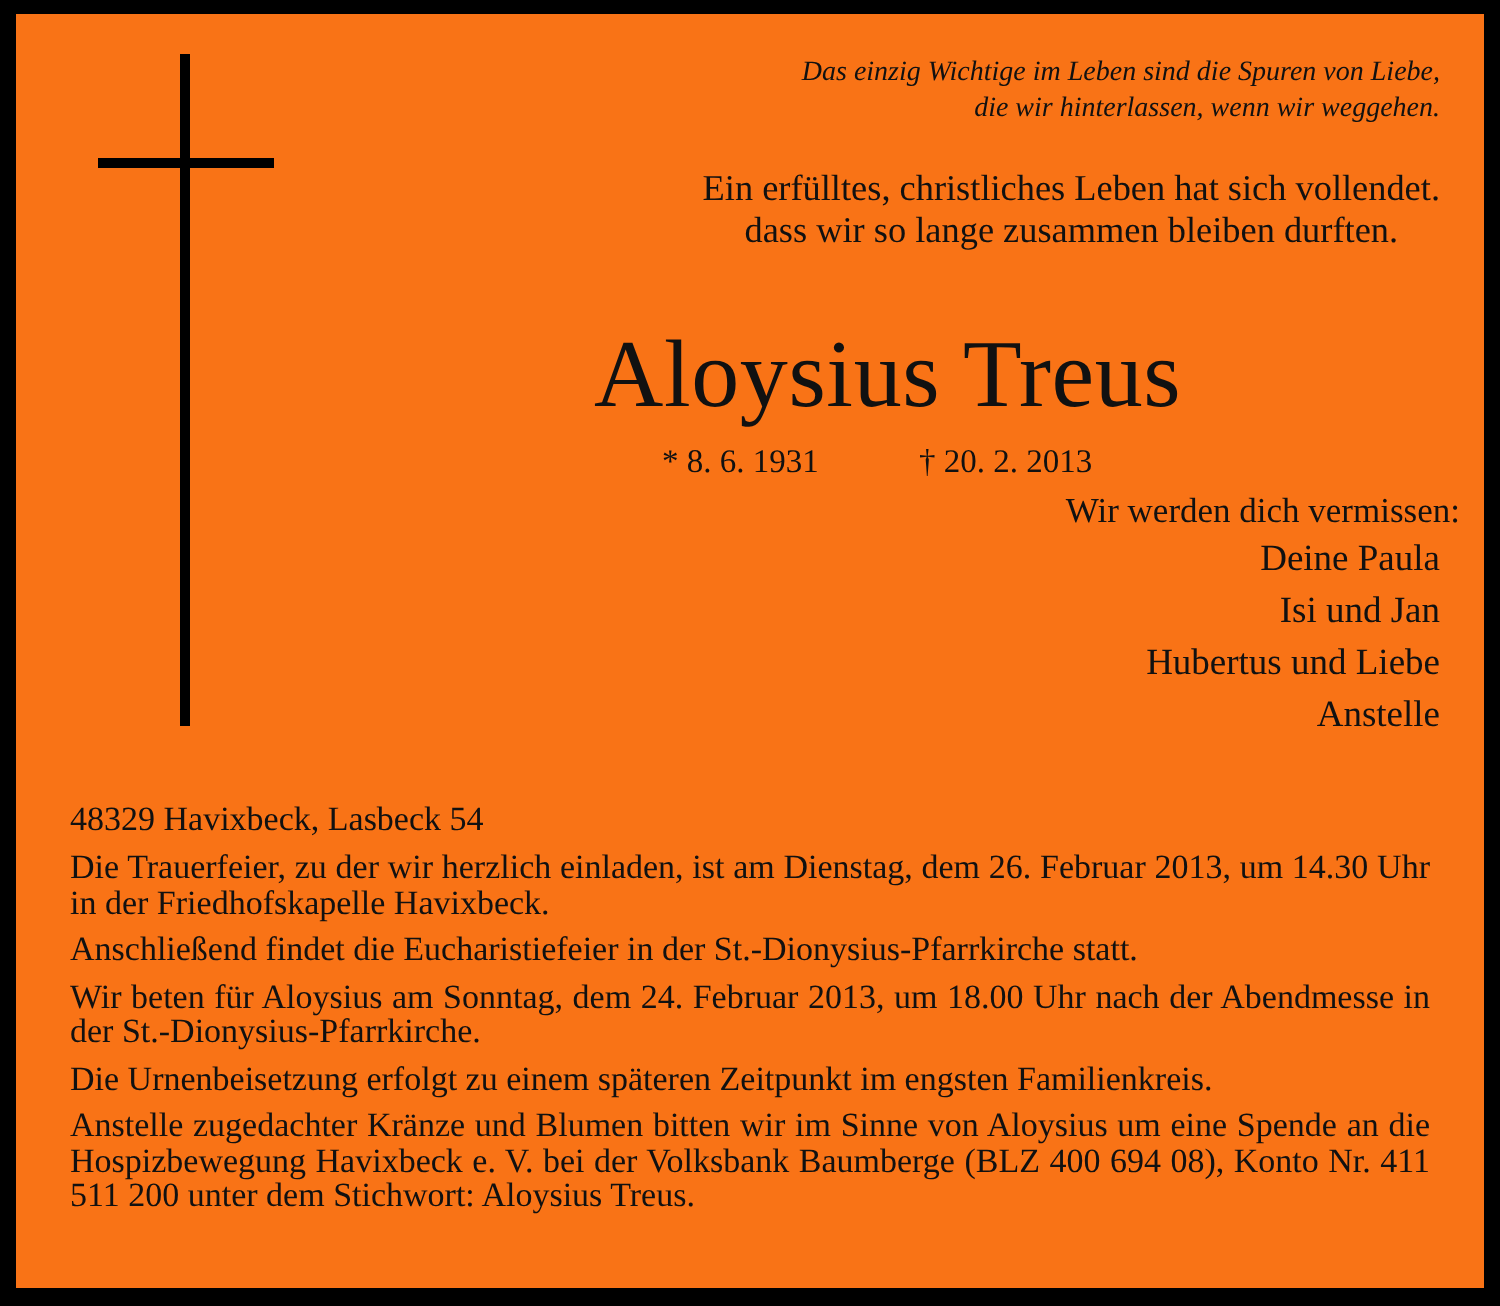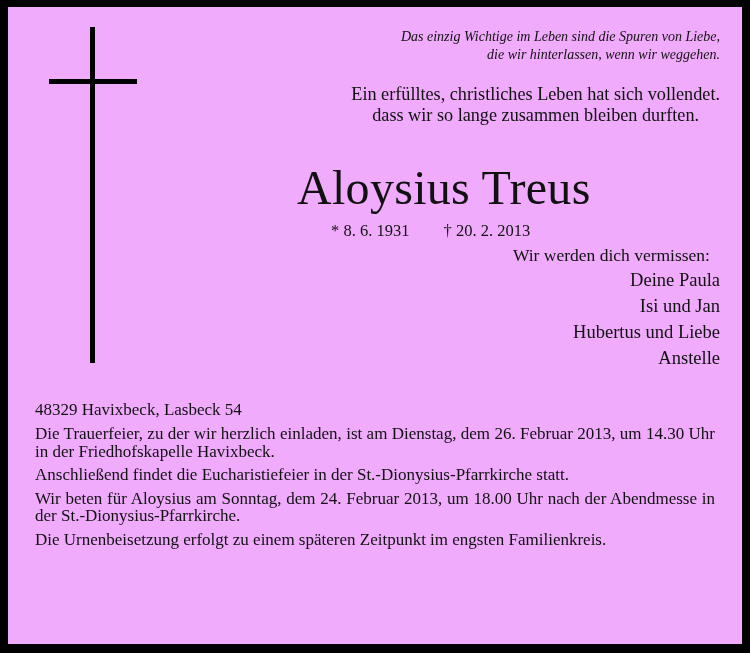--- a/index.html
+++ b/index.html
@@ -8,21 +8,21 @@
       background: #000;
       position: relative;
       overflow: hidden;
       font-family: "DejaVu Serif", "Liberation Serif", serif;
       color: #111;
     }
     .page {
       position: absolute;
       left: 8px; top: 7px;
       width: 734px; height: 637px;
-      background: #f0abfc;
+      background: #f97316;
     }
     .cross-v {
       position: absolute;
       left: 82px; top: 20px;
       width: 5px; height: 336px;
       background: #000;
     }
     .cross-h {
       position: absolute;
       left: 41px; top: 72px;
@@ -55,24 +55,24 @@
       letter-spacing: 0.3px;
     }
     .dates {
       position: absolute;
       left: 323px; top: 214px;
       font-family: "Liberation Serif", serif;
       font-size: 16.5px;
       line-height: 20px;
     }
     .dates span { display: inline-block; }
-    .dates .death { margin-left: 30px; }
+    .dates .death { margin-left: 46px; }
     .miss {
       position: absolute;
-      right: 32px; top: 238px;
+      right: 12px; top: 238px;
       text-align: right;
       font-family: "Liberation Serif", serif;
       font-size: 17.5px;
       line-height: 21px;
     }
     .mourners {
       position: absolute;
       right: 22px; top: 263px;
       text-align: right;
       font-family: "Liberation Serif", serif;
@@ -140,15 +140,16 @@
     <div class="m">Anstelle</div>
   </div>
 
   <div class="address">48329 Havixbeck, Lasbeck 54</div>
 
   <div class="body-text">
     <p>Die Trauerfeier, zu der wir herzlich einladen, ist am Dienstag, dem 26. Februar 2013, um 14.30 Uhr in der Friedhofskapelle Havixbeck.</p>
     <p>Anschließend findet die Eucharistiefeier in der St.-Dionysius-Pfarrkirche statt.</p>
     <p>Wir beten für Aloysius am Sonntag, dem 24. Februar 2013, um 18.00 Uhr nach der Abendmesse in der St.-Dionysius-Pfarrkirche.</p>
     <p>Die Urnenbeisetzung erfolgt zu einem späteren Zeitpunkt im engsten Familienkreis.</p>
+    <p>Anstelle zugedachter Kränze und Blumen bitten wir im Sinne von Aloysius um eine Spende an die Hospizbewegung Havixbeck e. V. bei der Volksbank Baumberge (BLZ 400 694 08), Konto Nr. 411 511 200 unter dem Stichwort: Aloysius Treus.</p>
   </div>
 
 </div>
 
 </body></html>

